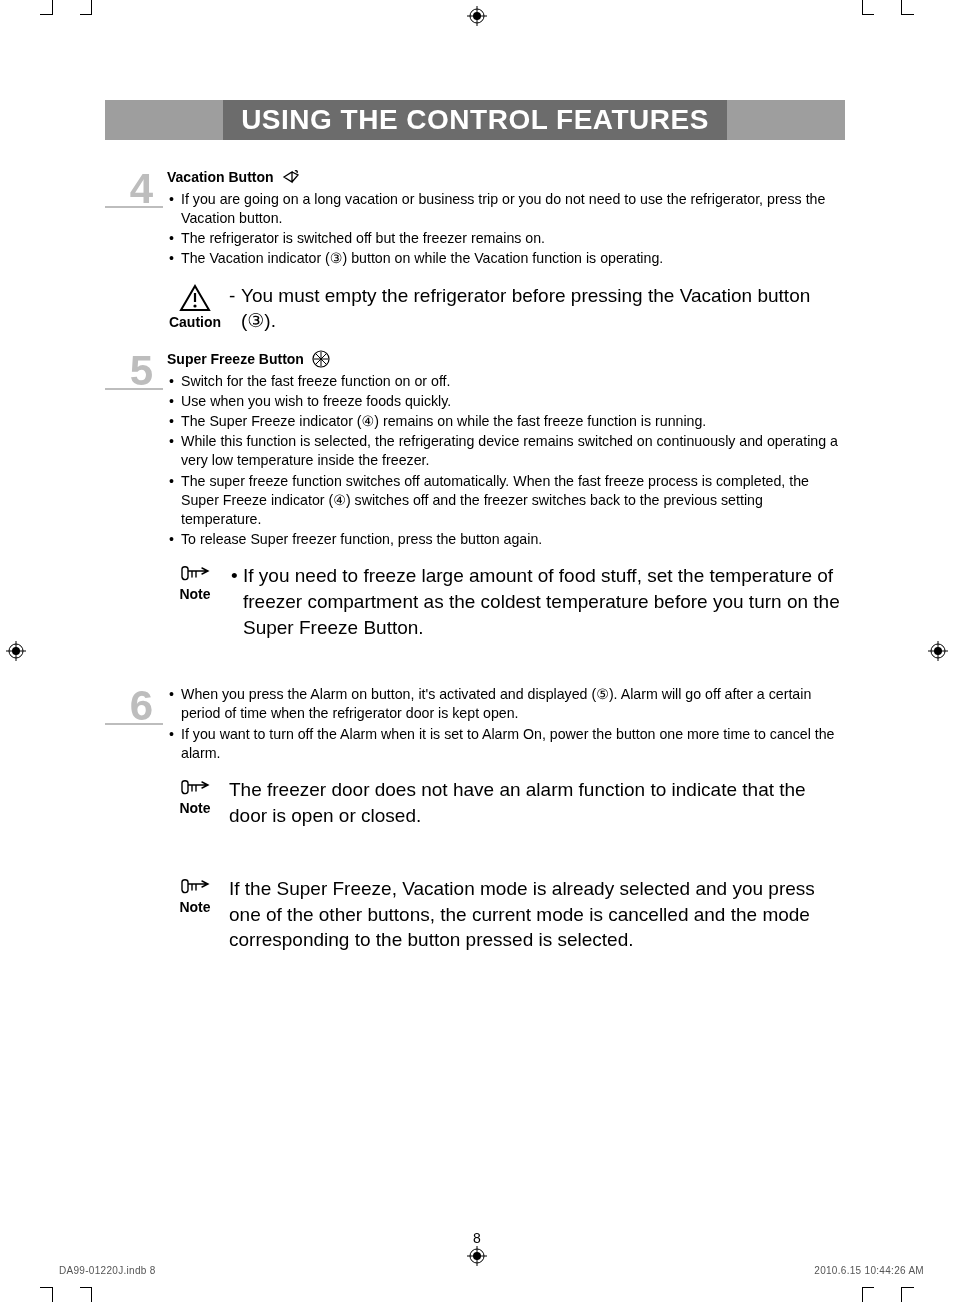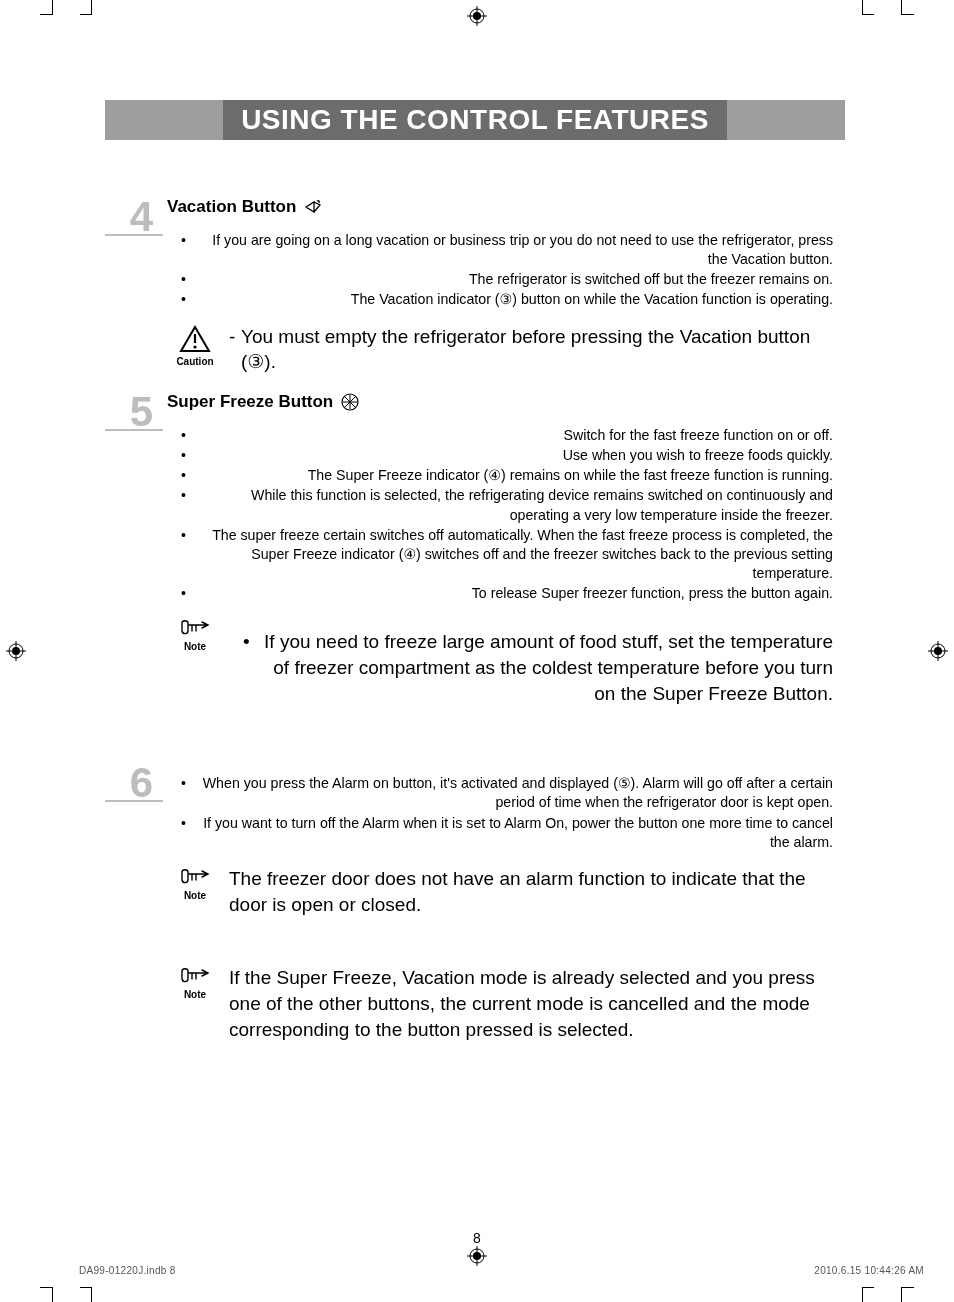--- a/index.html
+++ b/index.html
@@ -40,21 +40,21 @@
   .content {
     position: absolute;
     top: 100px;
     left: 105px;
     width: 740px;
   }
   .title-bar {
     display: flex;
     align-items: stretch;
     height: 40px;
-    margin-bottom: 56px;
+    margin-bottom: 28px;
   }
   .title-left, .title-right {
     background: #9e9e9e;
     flex: 1;
   }
   .title-center {
     flex: 0 0 auto;
     background: #6c6c6c;
     color: #fff;
     font-size: 28px;
@@ -91,31 +91,30 @@
     background: #bdbdbd;
   }
   .body-col {
     flex: 1;
     padding-left: 10px;
     font-size: 14.2px;
     line-height: 1.35;
   }
   .heading {
     font-weight: bold;
-    font-size: 17px;
+    font-size: 14px;
     display: flex;
     align-items: center;
     gap: 8px;
     margin-bottom: 3px;
   }
   ul.bullets {
     list-style: none;
     padding: 0 0 0 2px;
-    margin: 12px;
-    text-align: right;
+    margin: 0;
   }
   ul.bullets > li {
     position: relative;
     padding-left: 12px;
     margin-bottom: 1px;
   }
   ul.bullets > li::before {
     content: "•";
     position: absolute;
     left: 0;
@@ -124,21 +123,21 @@
   .sub {
     display: flex;
     align-items: flex-start;
     margin-top: 14px;
     margin-bottom: 6px;
   }
   .sub-icon-col {
     width: 56px;
     flex: 0 0 56px;
     text-align: center;
-    font-size: 10px;
+    font-size: 14px;
     font-weight: bold;
     line-height: 1.1;
   }
   .sub-icon-col svg { display: block; margin: 0 auto 2px auto; }
   .sub-body {
     flex: 1;
     font-size: 19px;
     line-height: 1.35;
     padding-left: 6px;
   }
@@ -154,21 +153,21 @@
   .page-num {
     position: absolute;
     bottom: 56px;
     left: 50%;
     transform: translateX(-50%);
     font-size: 14px;
   }
   .footer {
     position: absolute;
     bottom: 26px;
-    left: 79px;
+    left: 59px;
     right: 30px;
     font-size: 10px;
     color: #555;
     display: flex;
     justify-content: space-between;
     letter-spacing: 0.3px;
   }
   .section-gap { height: 28px; }
 </style>
 </head>
@@ -274,21 +273,21 @@
             <line x1="4" y1="4" x2="14" y2="14"></line>
               <line x1="14" y1="4" x2="4" y2="14"></line>
           </g>
         </svg>
       </div>
       <ul class="bullets">
         <li>Switch for the fast freeze function on or off.</li>
         <li>Use when you wish to freeze foods quickly.</li>
         <li>The Super Freeze indicator (④) remains on while the fast freeze function is running.</li>
         <li>While this function is selected, the refrigerating device remains switched on continuously and operating a very low temperature inside the freezer.</li>
-        <li>The super freeze certain switches off automatically. When the fast freeze process is completed, the Super Freeze indicator (④) switches off and the freezer switches back to the previous setting temperature.</li>
+        <li>The super freeze function switches off automatically. When the fast freeze process is completed, the Super Freeze indicator (④) switches off and the freezer switches back to the previous setting temperature.</li>
         <li>To release Super freezer function, press the button again.</li>
       </ul>
 
       <div class="sub">
         <div class="sub-icon-col">
           <svg width="34" height="22">
             <path d="M4 6 C4 3 10 3 10 6 L10 14 C10 17 5 18 4 14 Z M10 8 L28 8 M24 5 L30 8 L24 11 M18 8 L18 14 M14 8 L14 14" fill="none" stroke="#000" stroke-width="1.4" stroke-linecap="round"></path>
           </svg>
           <div>Note</div>
         </div>

